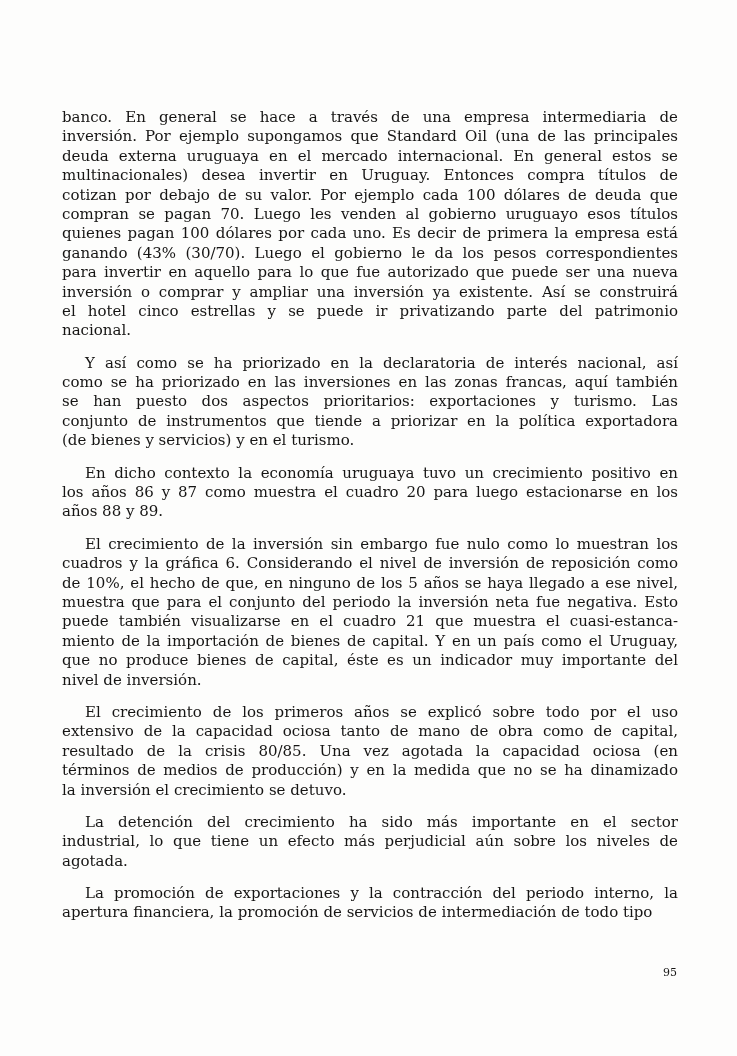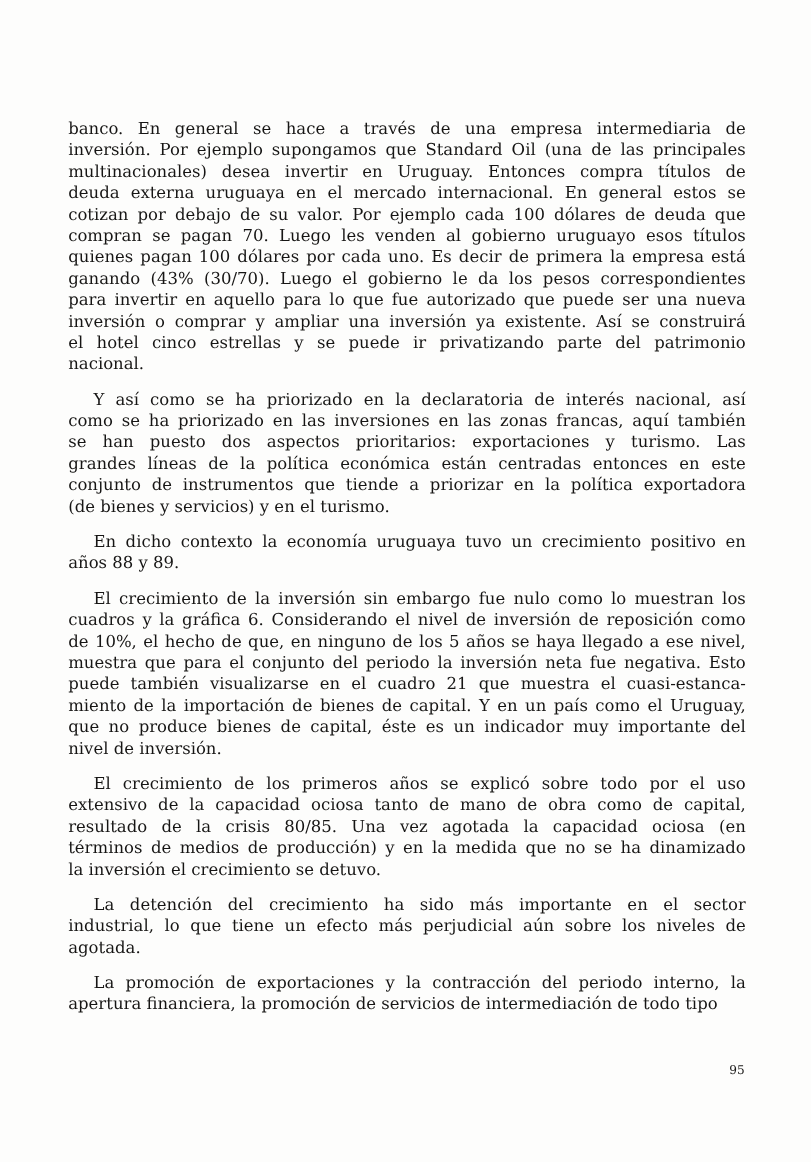--- a/index.html
+++ b/index.html
@@ -59,41 +59,41 @@
   }
 </style>
 </head>
 <body>
 
 <div class="page">
   <main class="text-block">
       <p class="para">
         <span class="line">banco. En general se hace a través de una empresa intermediaria de</span>
         <span class="line">inversión. Por ejemplo supongamos que Standard Oil (una de las principales</span>
+        <span class="line">deuda externa uruguaya en el mercado internacional. En general estos se</span>
         <span class="line">multinacionales) desea invertir en Uruguay. Entonces compra títulos de</span>
-        <span class="line">deuda externa uruguaya en el mercado internacional. En general estos se</span>
         <span class="line">cotizan por debajo de su valor. Por ejemplo cada 100 dólares de deuda que</span>
         <span class="line">compran se pagan 70. Luego les venden al gobierno uruguayo esos títulos</span>
         <span class="line">quienes pagan 100 dólares por cada uno. Es decir de primera la empresa está</span>
         <span class="line">ganando (43% (30/70). Luego el gobierno le da los pesos correspondientes</span>
         <span class="line">para invertir en aquello para lo que fue autorizado que puede ser una nueva</span>
         <span class="line">inversión o comprar y ampliar una inversión ya existente. Así se construirá</span>
         <span class="line">el hotel cinco estrellas y se puede ir privatizando parte del patrimonio</span>
         <span class="line last">nacional.</span>
       </p>
       <p class="para">
         <span class="line indent">Y así como se ha priorizado en la declaratoria de interés nacional, así</span>
         <span class="line">como se ha priorizado en las inversiones en las zonas francas, aquí también</span>
         <span class="line">se han puesto dos aspectos prioritarios: exportaciones y turismo. Las</span>
-        <span class="line">grandes líneas de la política económica están centradas entonces en este</span>
         <span class="line">conjunto de instrumentos que tiende a priorizar en la política exportadora</span>
         <span class="line last">(de bienes y servicios) y en el turismo.</span>
       </p>
       <p class="para">
         <span class="line indent">En dicho contexto la economía uruguaya tuvo un crecimiento positivo en</span>
+        <span class="line">los años 86 y 87 como muestra el cuadro 20 para luego estacionarse en los</span>
         <span class="line last">años 88 y 89.</span>
       </p>
       <p class="para">
         <span class="line indent">El crecimiento de la inversión sin embargo fue nulo como lo muestran los</span>
         <span class="line">cuadros y la gráfica 6. Considerando el nivel de inversión de reposición como</span>
         <span class="line">de 10%, el hecho de que, en ninguno de los 5 años se haya llegado a ese nivel,</span>
         <span class="line">muestra que para el conjunto del periodo la inversión neta fue negativa. Esto</span>
         <span class="line">puede también visualizarse en el cuadro 21 que muestra el cuasi-estanca-</span>
         <span class="line">miento de la importación de bienes de capital. Y en un país como el Uruguay,</span>
         <span class="line">que no produce bienes de capital, éste es un indicador muy importante del</span>

